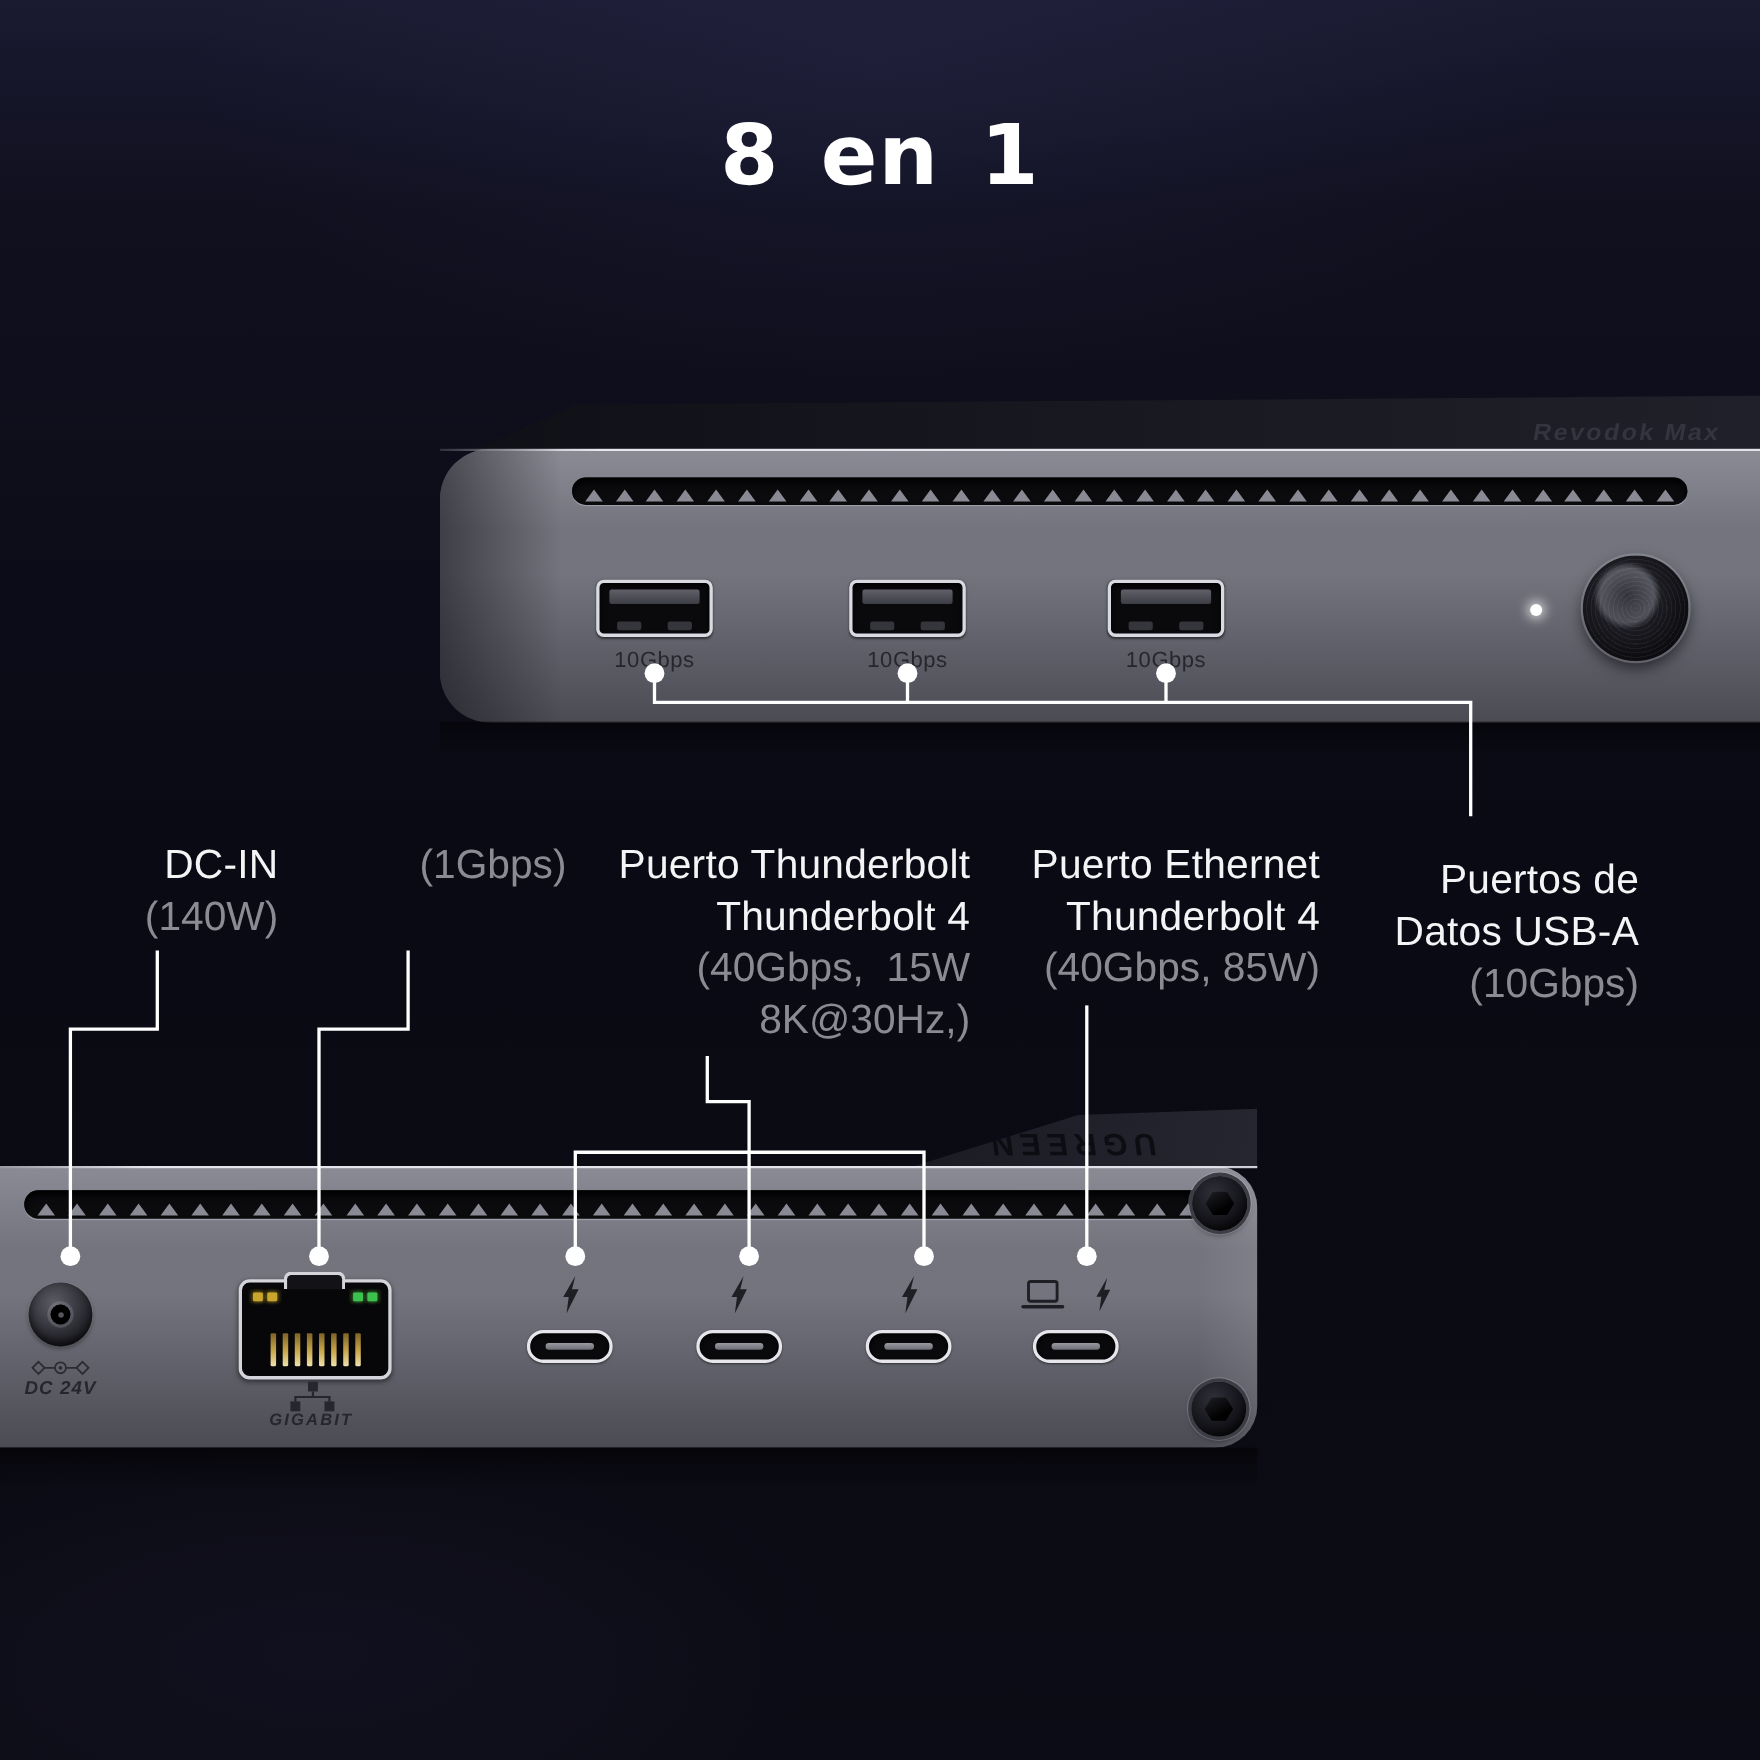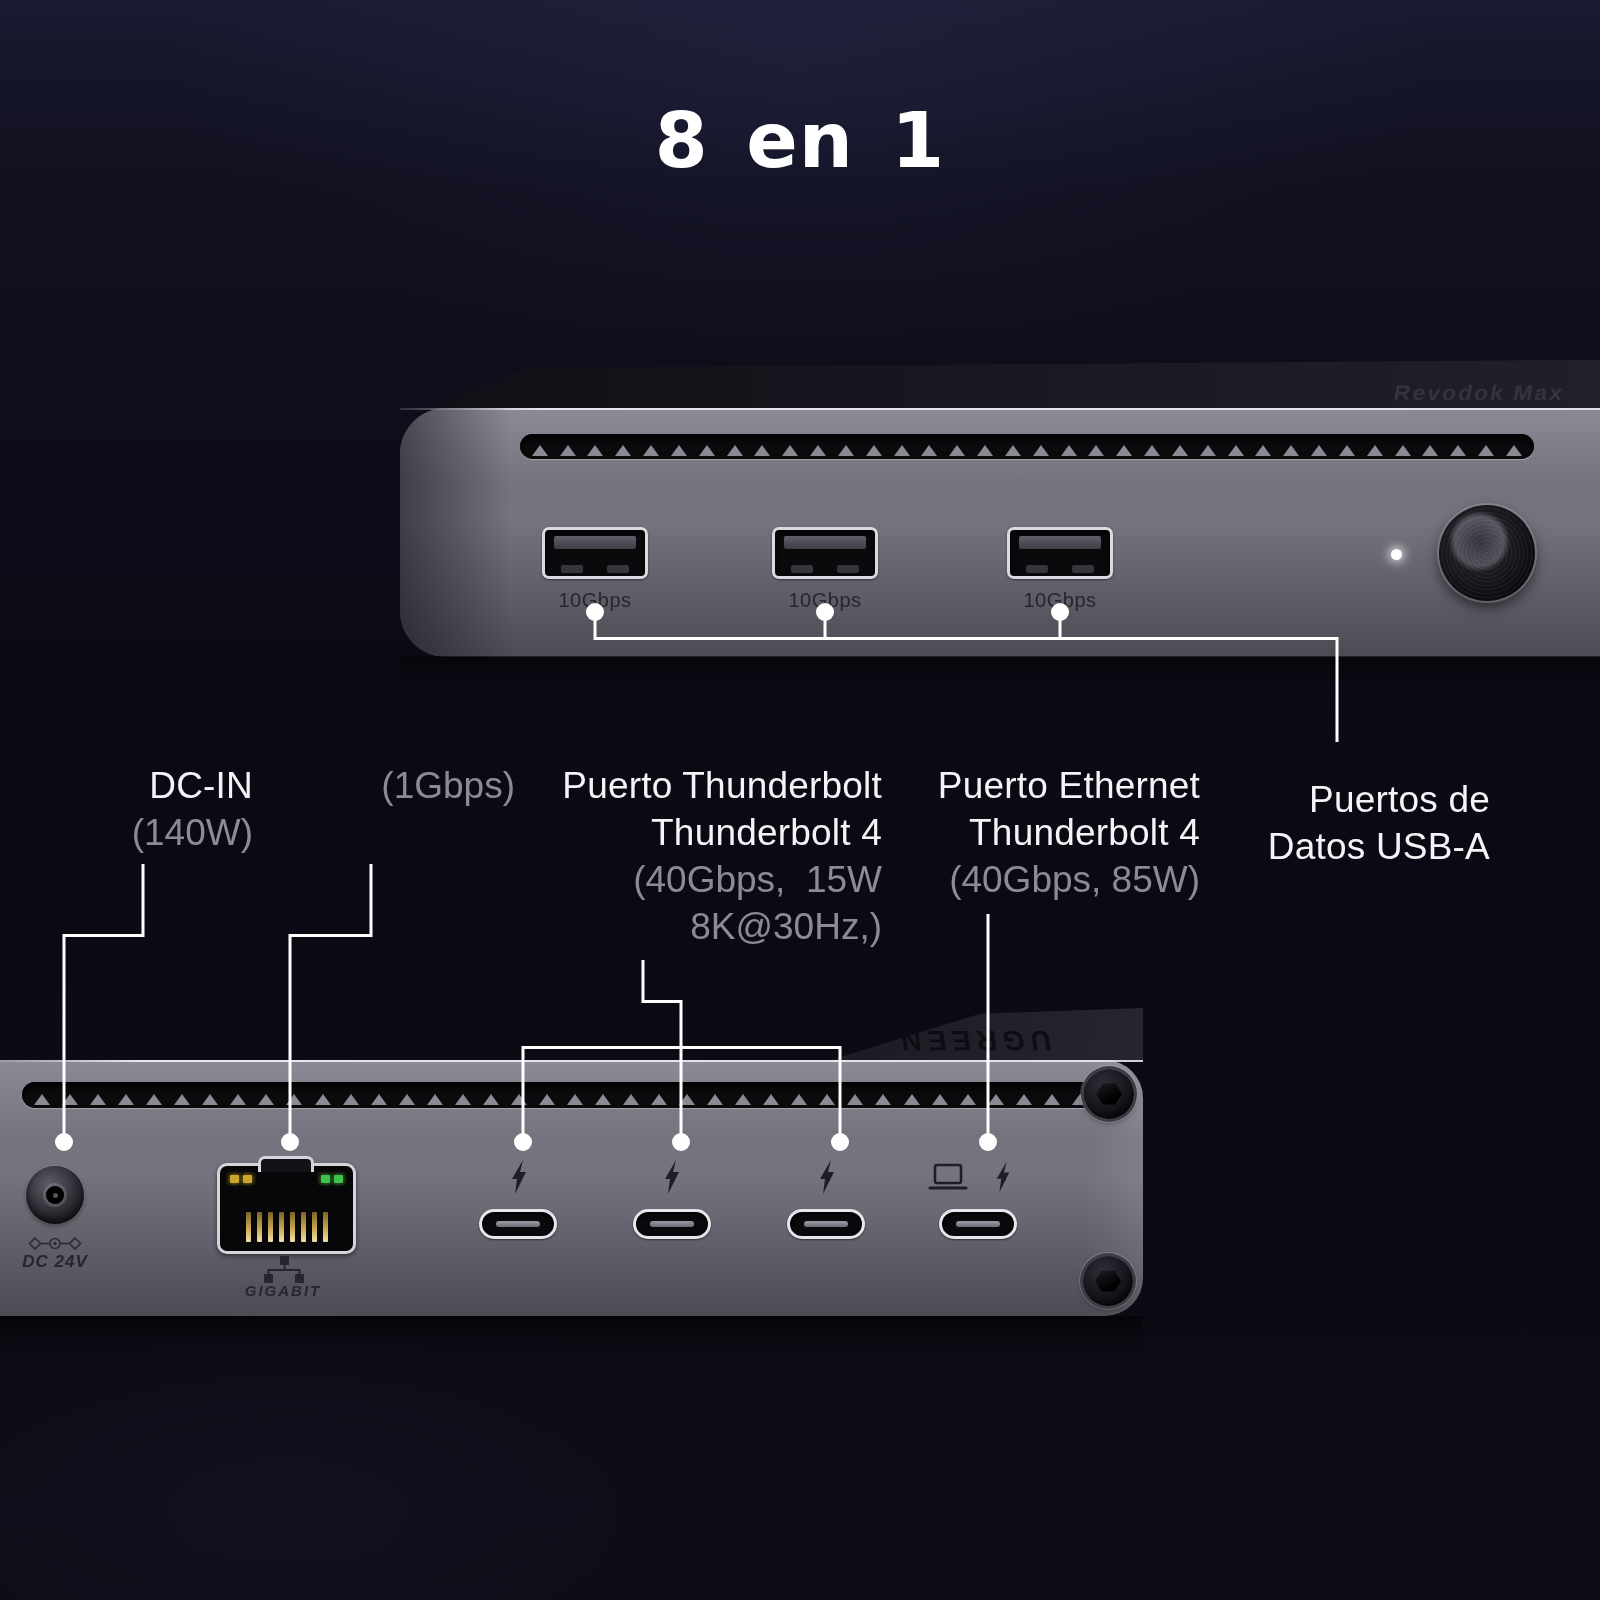--- a/index.html
+++ b/index.html
@@ -193,20 +193,21 @@
     <span class="cl-sub">8K@30Hz,)</span>
   </div>
   <div class="callout" style="left:850px;top:762px;width:350px;">
     <span class="cl-line">Puerto Ethernet</span>
     <span class="cl-line">Thunderbolt 4</span>
     <span class="cl-sub">(40Gbps, 85W)</span>
   </div>
   <div class="callout" style="left:1190px;top:762px;width:300px;margin-top:14px;">
     <span class="cl-line">Puertos de</span>
     <span class="cl-line">Datos USB-A</span>
+    <span class="cl-sub">(10Gbps)</span>
   </div>
 
   <div class="topface bot-sliver">
     <span class="brand-ugreen">UGREEN</span>
   </div>
 
   <div class="face bot-face">
     <div class="face-hl"></div>
     <div class="right-shade"></div>
     <div class="vent bot-vent">

